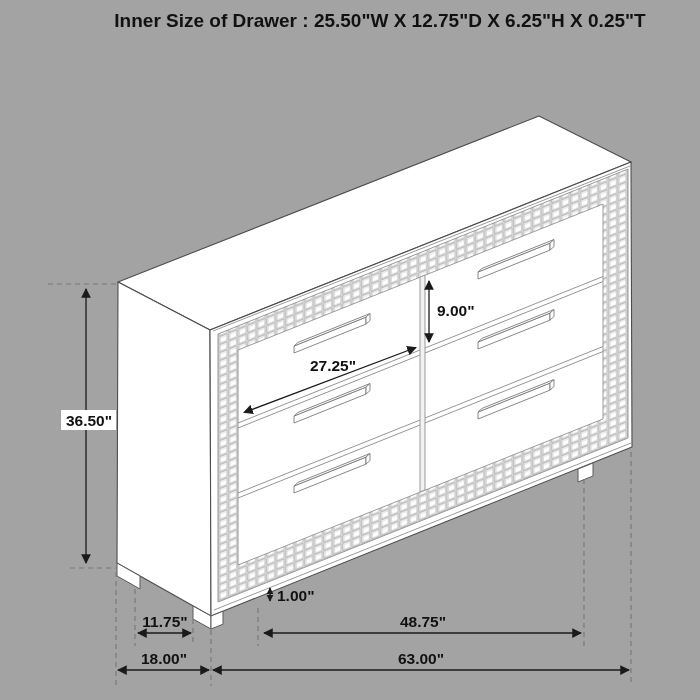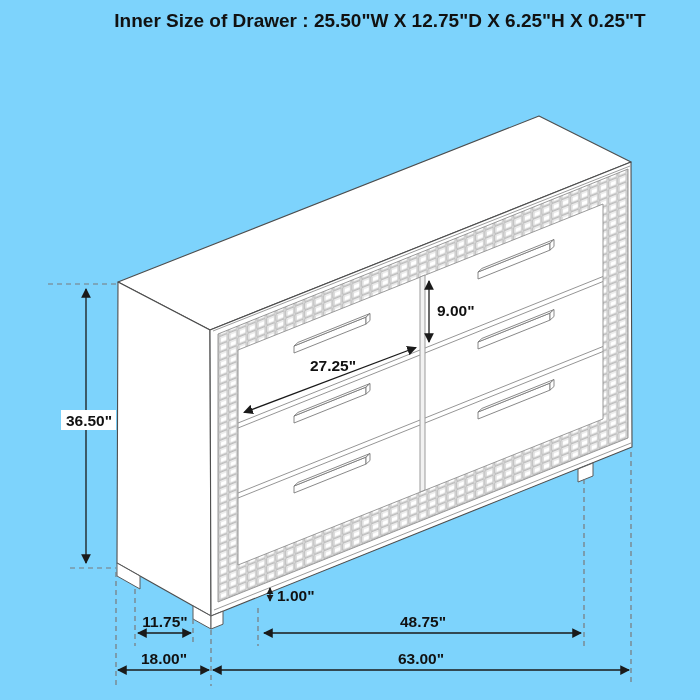--- a/index.html
+++ b/index.html
@@ -1,17 +1,17 @@
 <!DOCTYPE html>
 <html><head>
 <meta charset="utf-8">
 <style>
   html,body{margin:0;padding:0;background:#ffffff;}
   .stage{
-    width:700px;height:700px;position:relative;background:#7dd3fc;
+    width:700px;height:700px;position:relative;background:#a3a3a3;
     font-family:"Liberation Sans", sans-serif;overflow:hidden;
   }
   svg{position:absolute;left:0;top:0;}
   .cabline{fill:#ffffff;stroke:#4d4d4d;stroke-width:1.1;stroke-linejoin:round;}
   .thin{fill:none;stroke:#8f8f8f;stroke-width:0.9;}
   .sep{fill:none;stroke:#969696;stroke-width:1;}
   .handle{fill:#ffffff;stroke:#7a7a7a;stroke-width:0.9;stroke-linejoin:round;}
   .foot{fill:#ffffff;stroke:#5a5a5a;stroke-width:1;stroke-linejoin:round;}
   .dash{fill:none;stroke:#7a7a7a;stroke-width:1.2;stroke-dasharray:5 4;}
   .dim{fill:none;stroke:#1a1a1a;stroke-width:1.3;}

